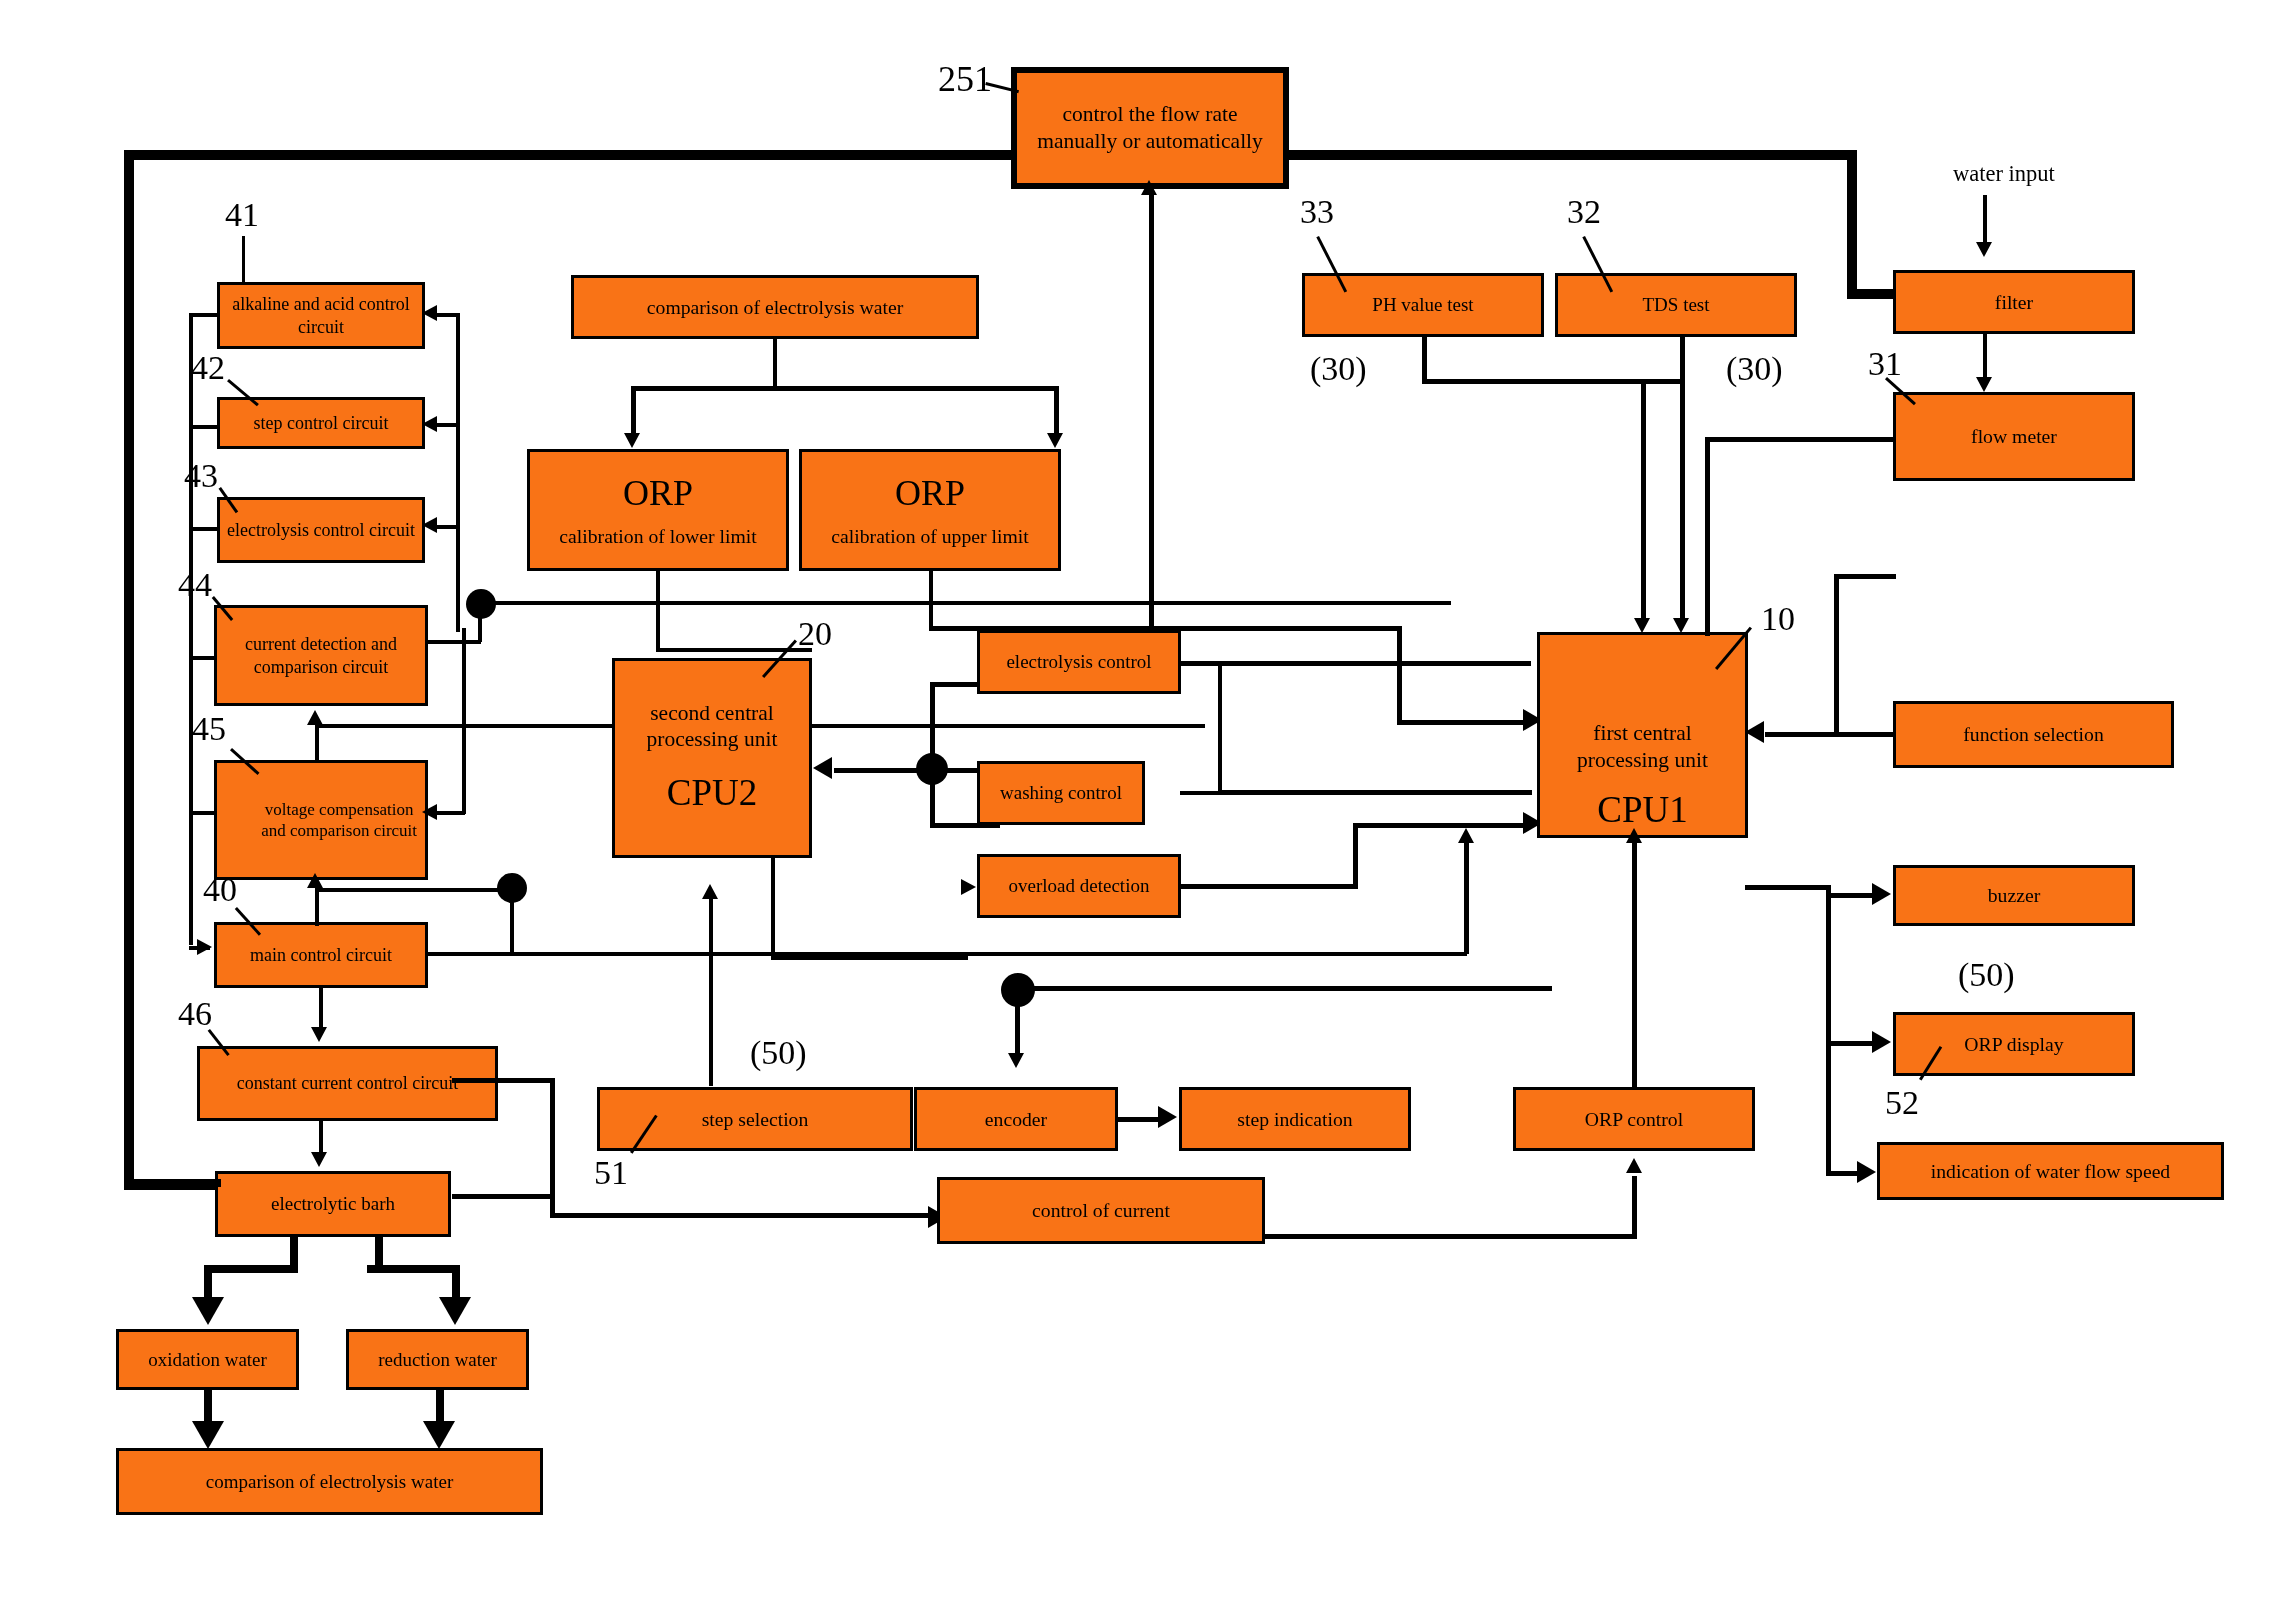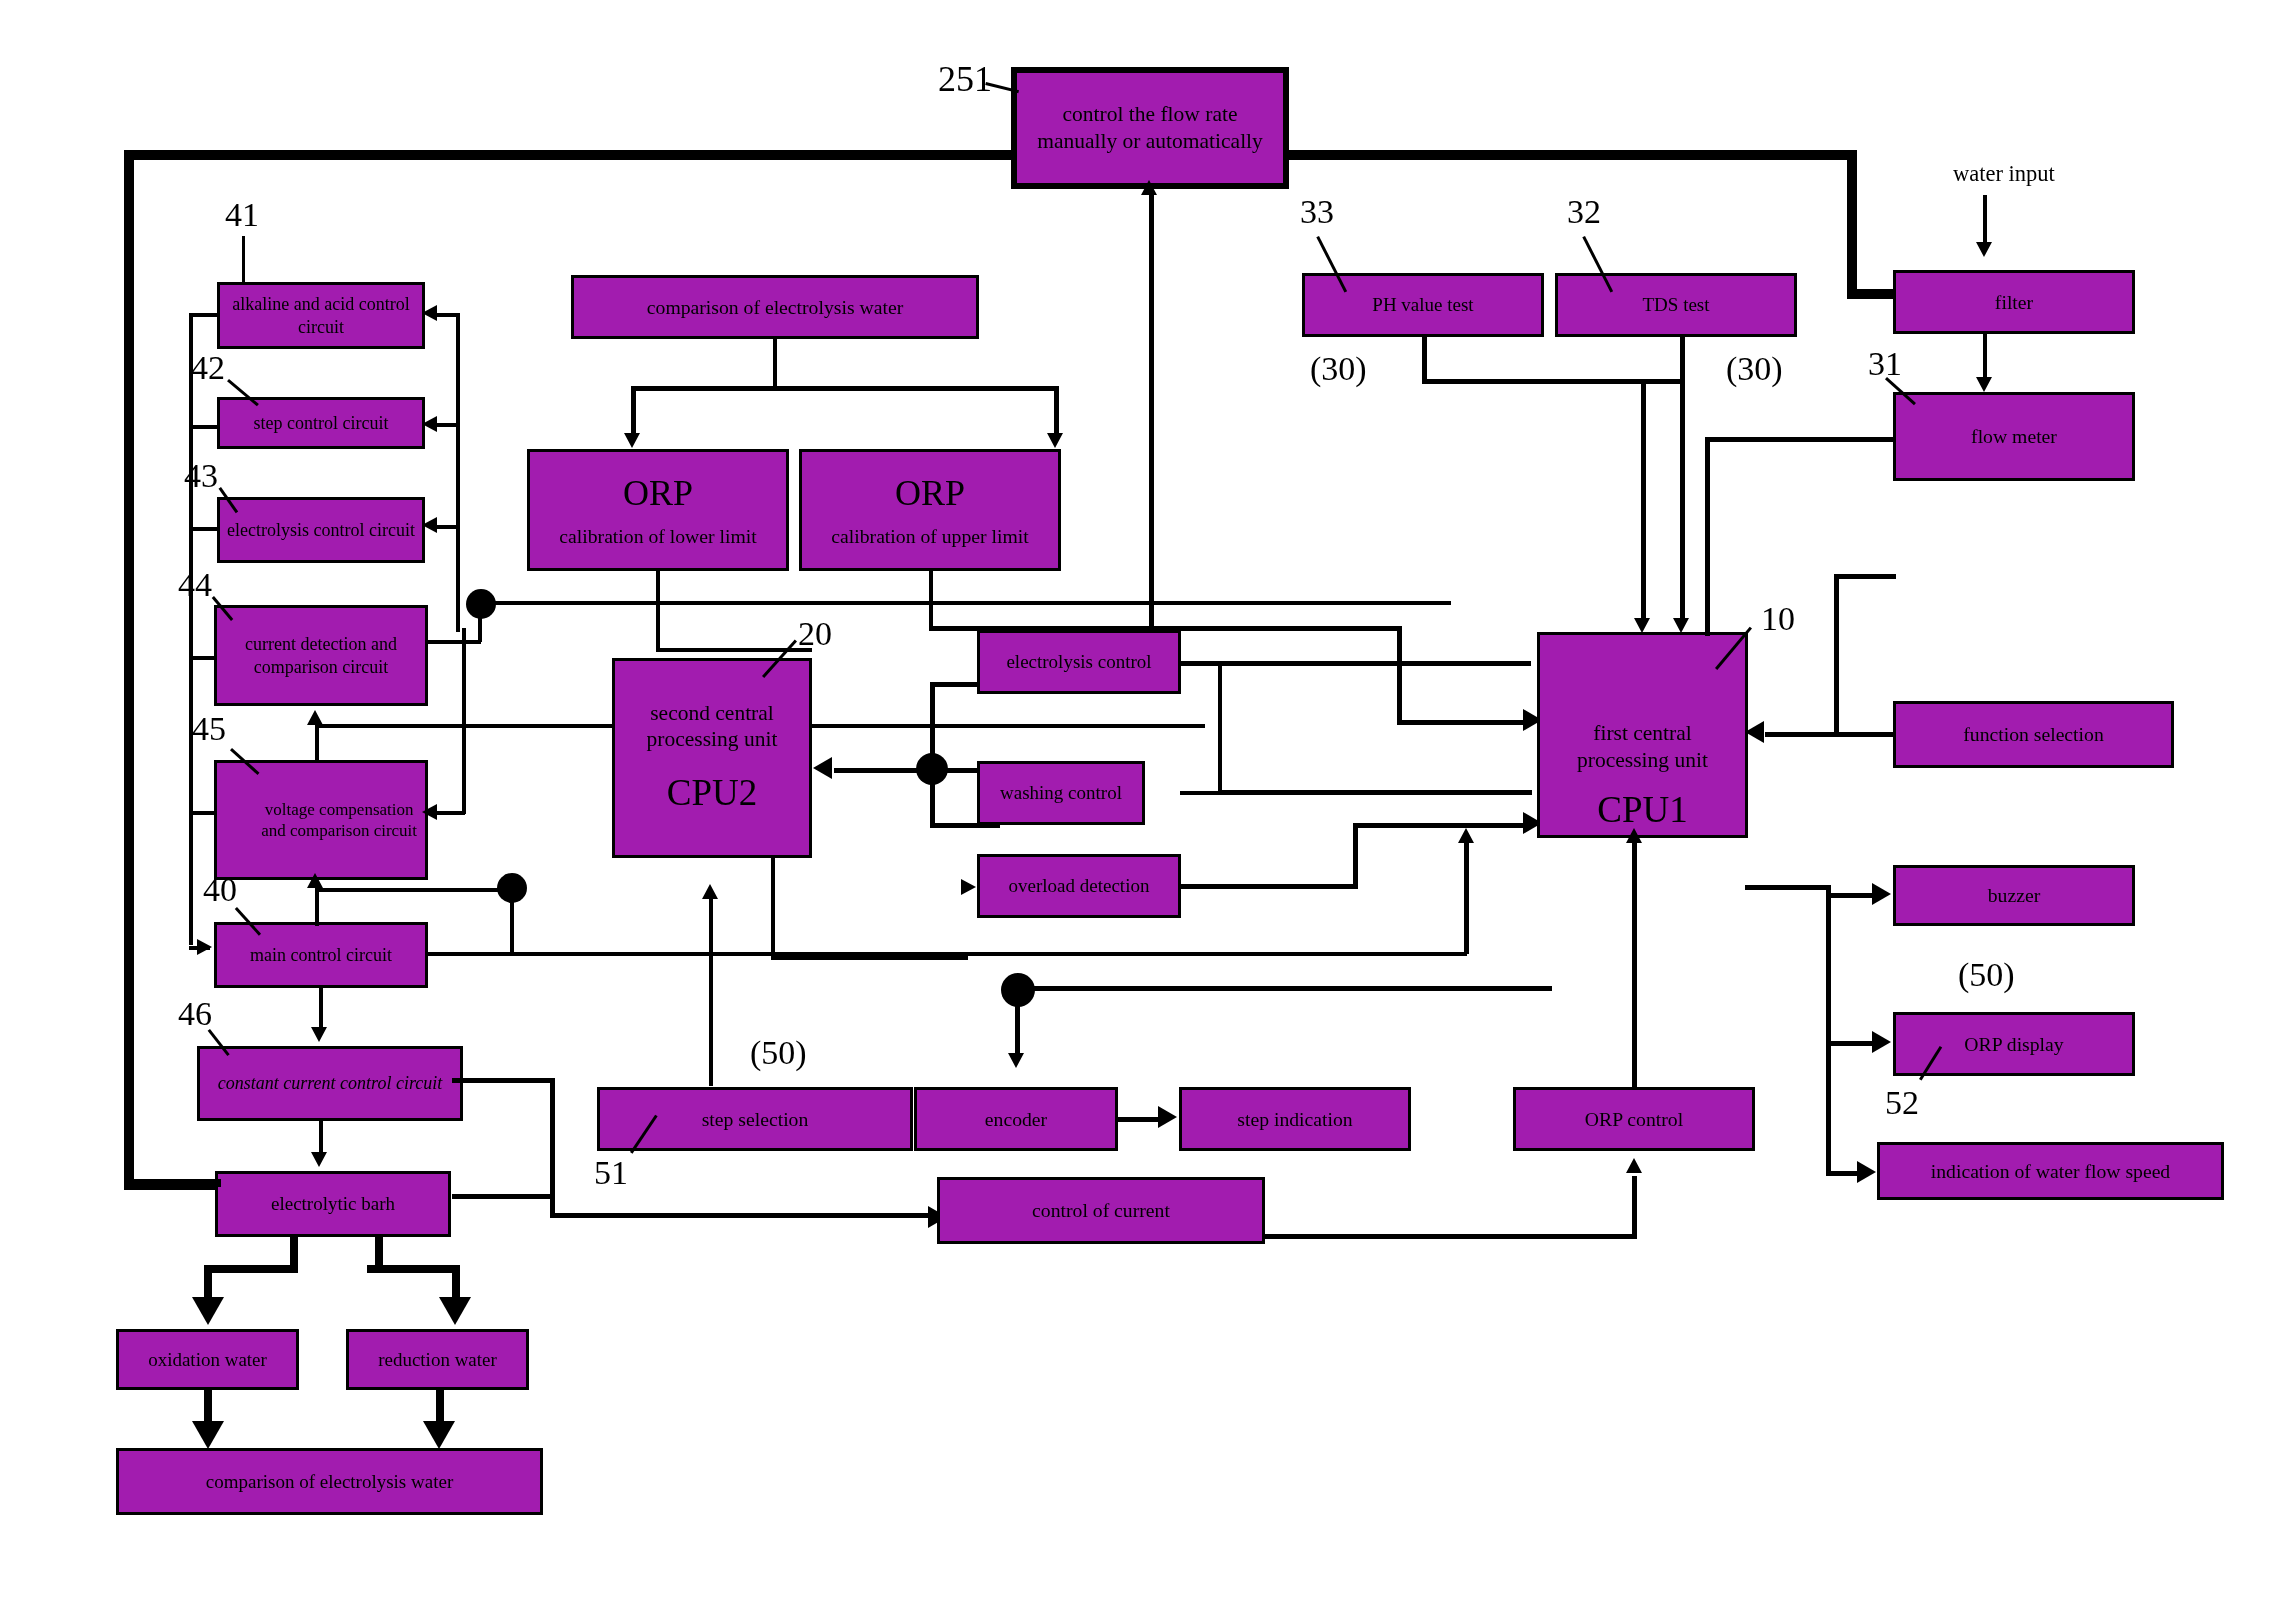--- a/index.html
+++ b/index.html
@@ -1,21 +1,21 @@
 <!DOCTYPE html>
 <html style="font-size:15px"><head>
 <meta charset="utf-8">
 <style>
   html,body{margin:0;padding:0;background:#ffffff;}
   body{font-family:"Liberation Serif", serif;}
   #canvas{position:relative;width:2292px;height:1621px;background:#fff;overflow:hidden;}
   .box{
     position:absolute;
     border:2.8px solid #000;
-    background:#a21caf;
+    background:#f97316;
     box-sizing:border-box;
     display:flex;
     align-items:center;
     justify-content:center;
     text-align:center;
     font-family:"Liberation Serif", serif;
     line-height:1.25;
     color:#000;
     padding:1.9px 3.7px;
   }
@@ -107,21 +107,21 @@
   </div>
   <div class="ref" style="left:192px;top:710px;font-size:34px;">45</div>
   <div class="lead" style="left:232px;top:748px;width:37px;transform:rotate(42deg);"></div>
 
   <div class="box b4" style="left:214px;top:922px;width:214px;height:66px;font-size:18px;">
     <span class="l1">main control circuit</span>
   </div>
   <div class="ref" style="left:203px;top:871px;font-size:34px;">40</div>
   <div class="lead" style="left:237px;top:907px;width:36px;transform:rotate(48deg);"></div>
 
-  <div class="box b4" style="left:197px;top:1046px;width:266px;height:75px;font-size:18px;font-style:italic;">
+  <div class="box b4" style="left:197px;top:1046px;width:301px;height:75px;font-size:18px;">
     <span class="l1">constant current control circuit</span>
   </div>
   <div class="ref" style="left:178px;top:995px;font-size:34px;">46</div>
   <div class="lead" style="left:210px;top:1029px;width:32px;transform:rotate(52deg);"></div>
 
   <div class="box b4" style="left:215px;top:1171px;width:236px;height:66px;font-size:19px;">
     <span class="l1">electrolytic barh</span>
   </div>
 
   <div class="box b4" style="left:116px;top:1329px;width:183px;height:61px;font-size:19px;">

